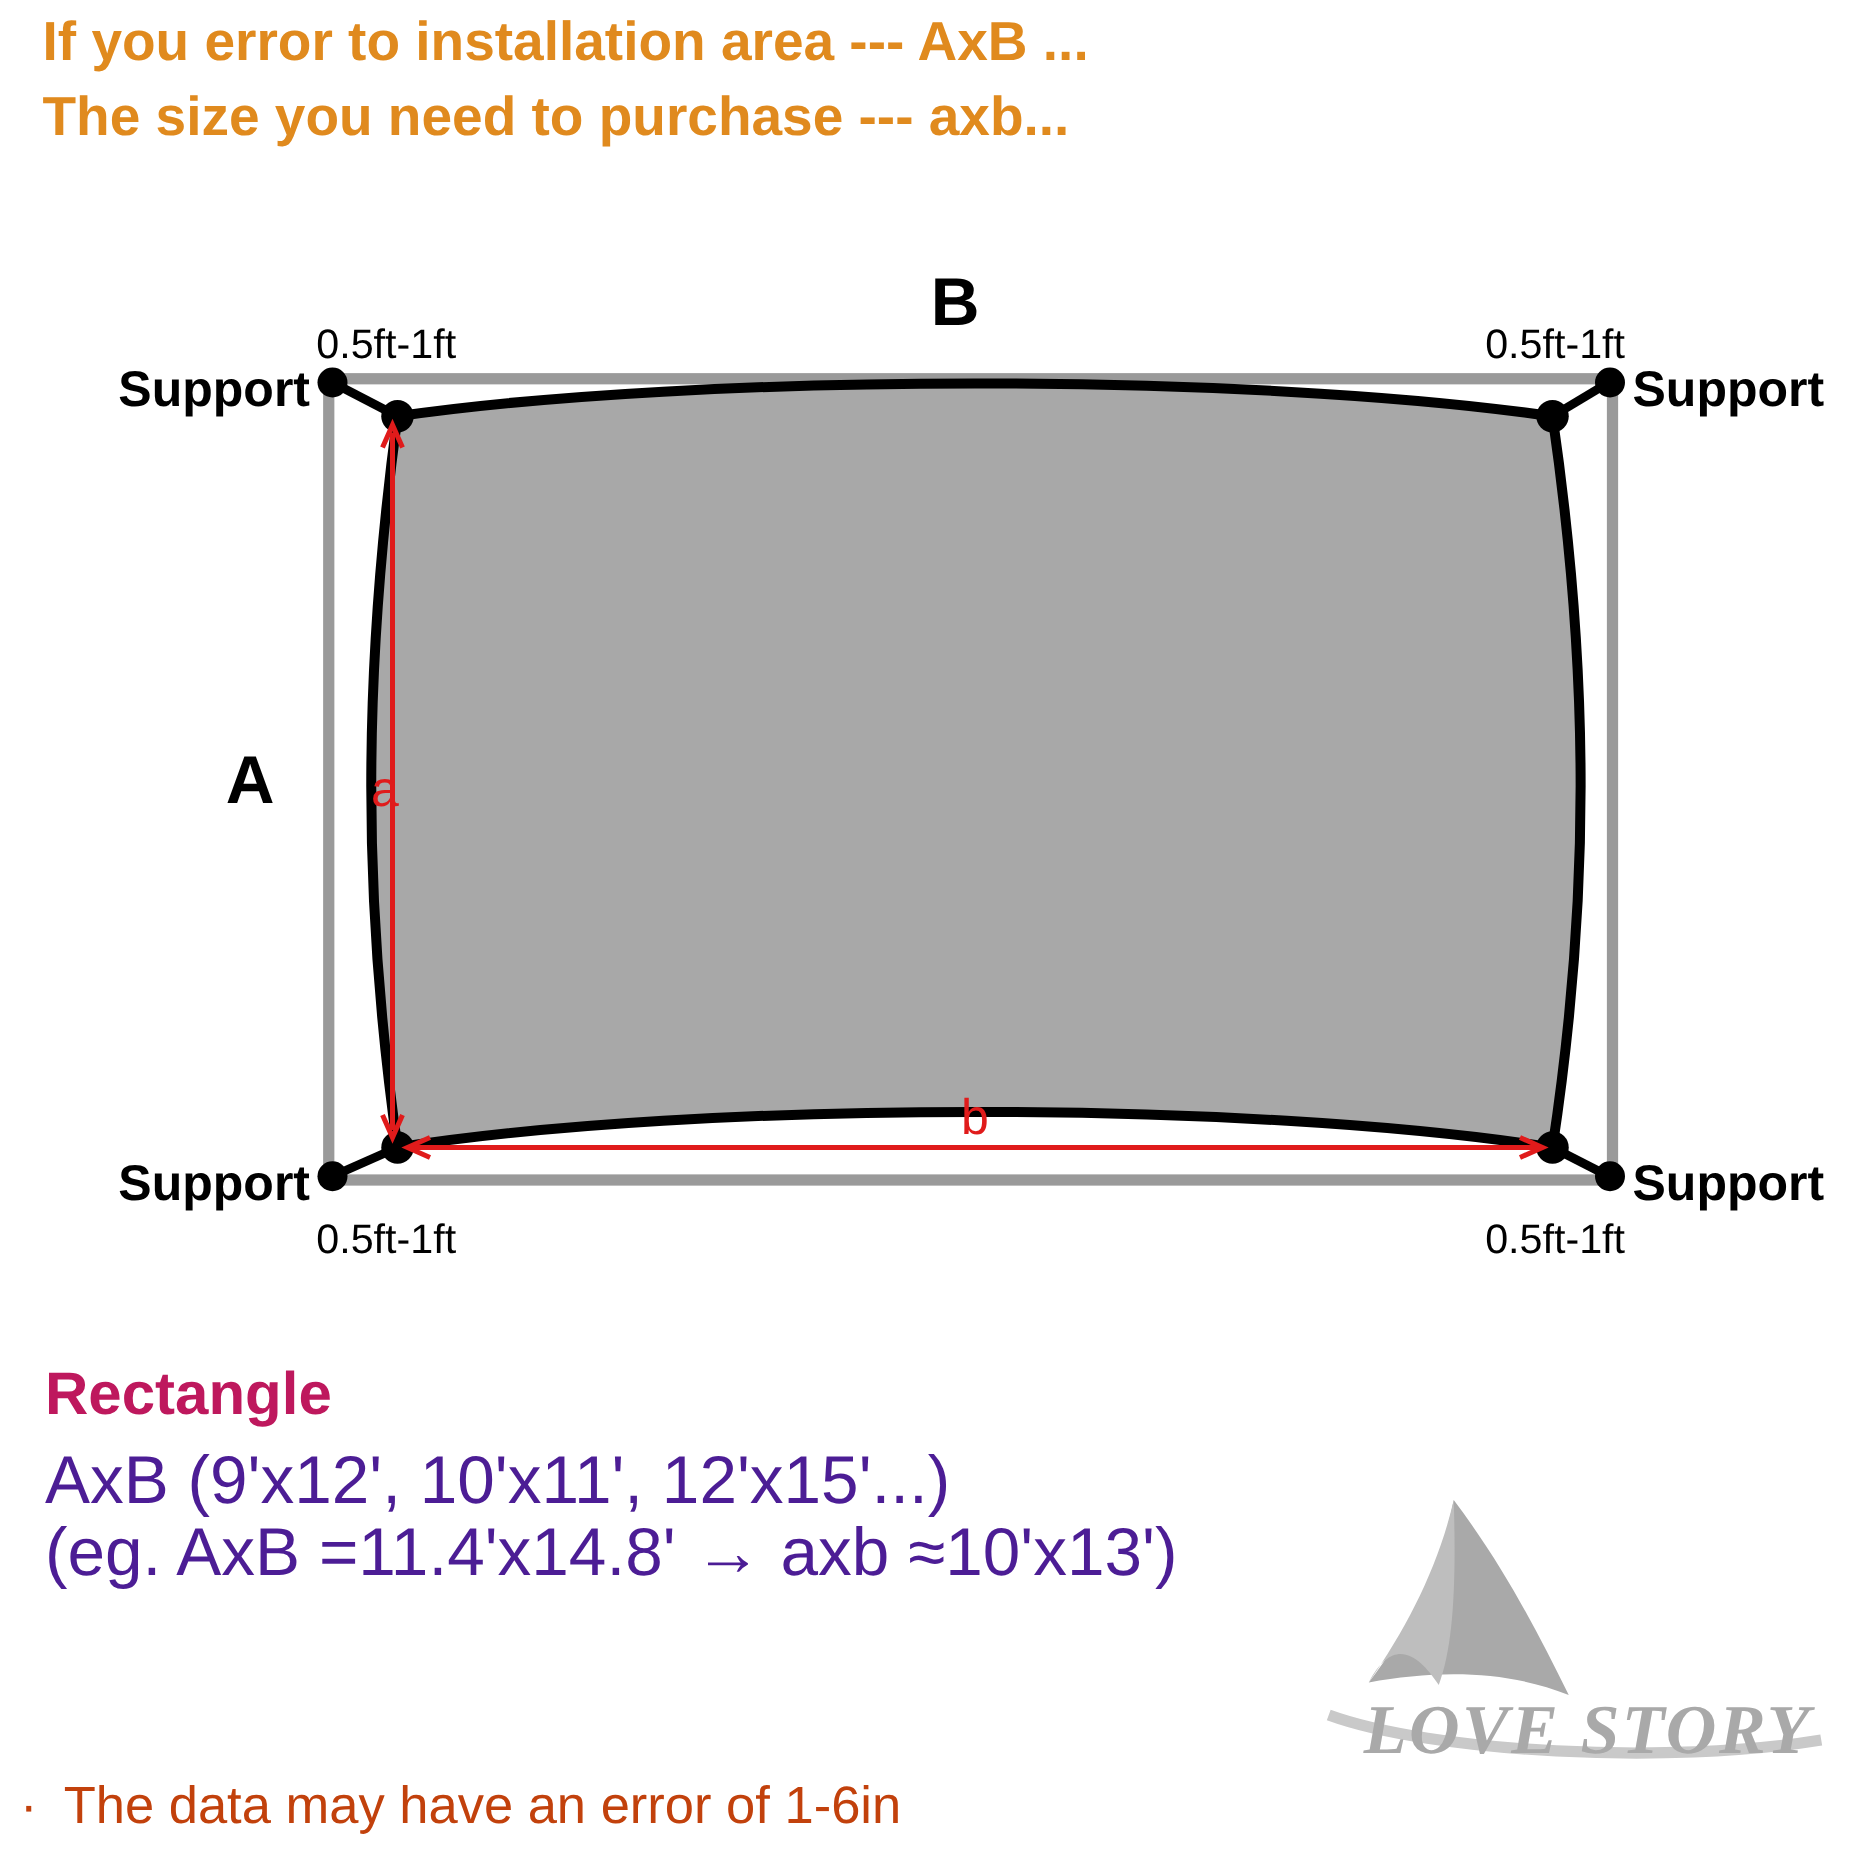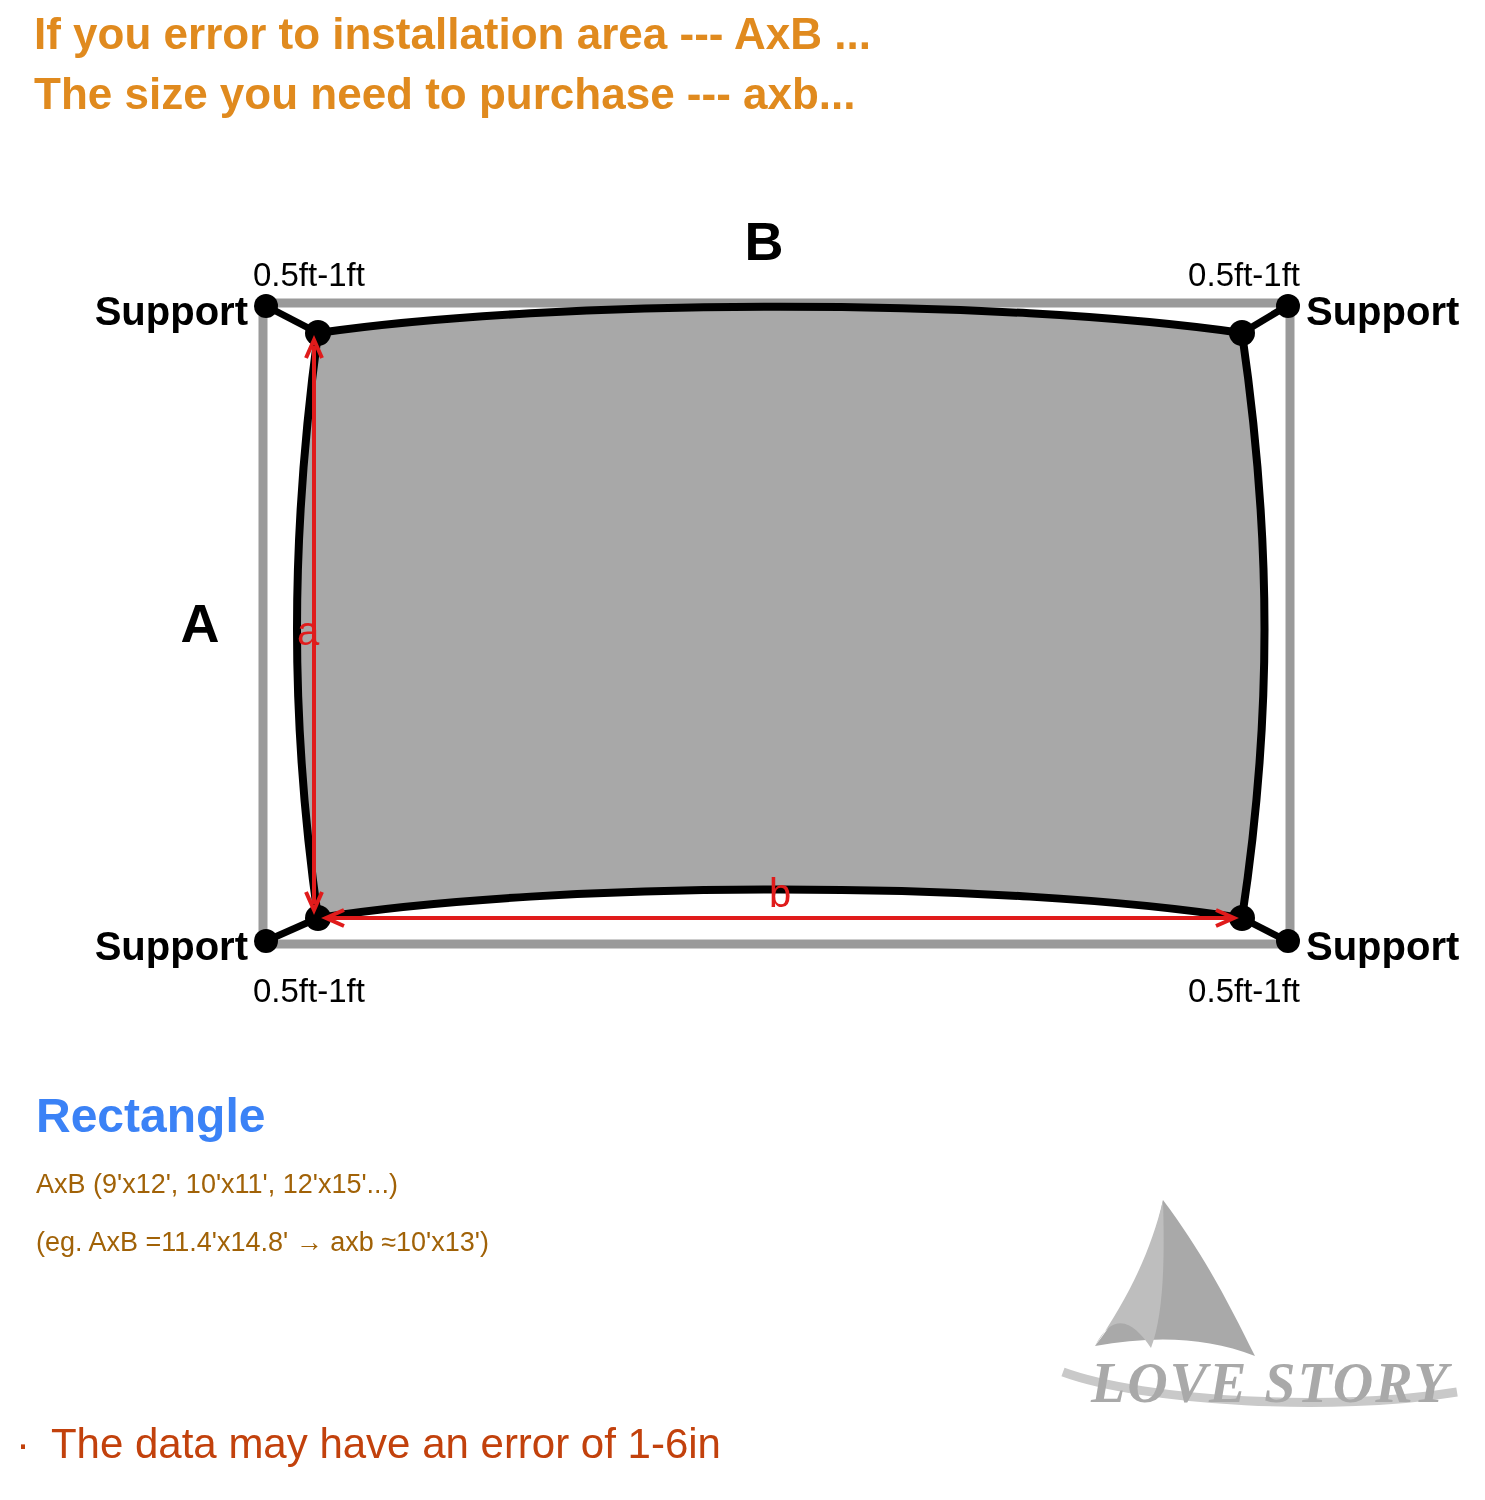--- a/index.html
+++ b/index.html
@@ -51,28 +51,28 @@
   
   #lower {
     position: absolute;
     left: 36px;
     top: 1085px;
     width: 1000px;
   }
   #rect-title {
     font-size: 48px;
     font-weight: bold;
-    color: #3b82f6;
+    color: #be185d;
     line-height: 62px;
     margin: 0 0 8px 0;
     white-space: nowrap;
   }
   .lower-line {
-    font-size: 27px;
-    color: #a16207;
+    font-size: 54px;
+    color: #4c1d95;
     line-height: 58px;
     white-space: nowrap;
   }
 
   
   #logo {
     position: absolute;
     left: 1055px;
     top: 1196px;
     width: 410px;

